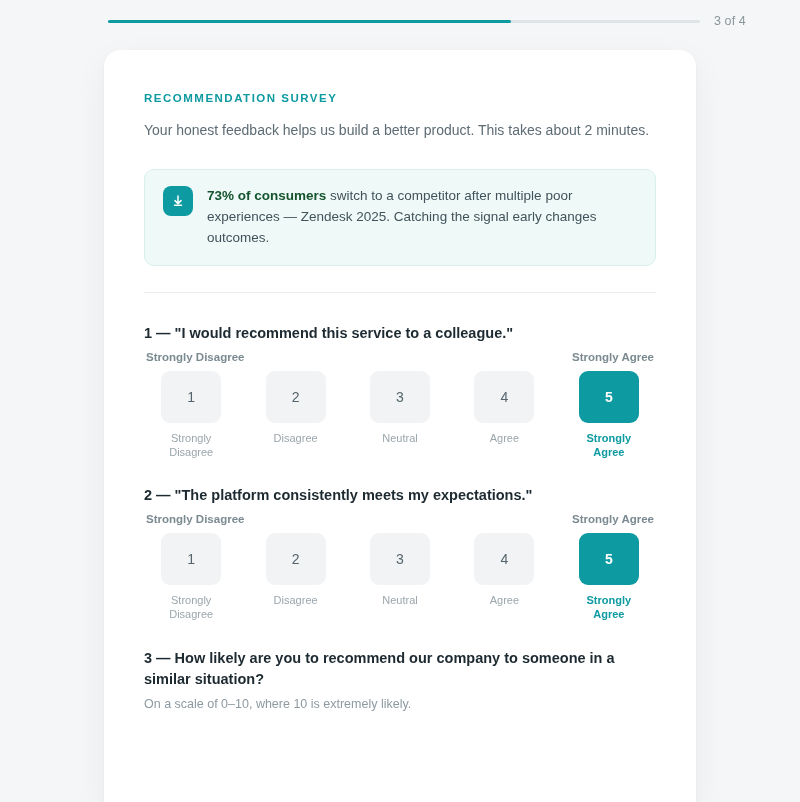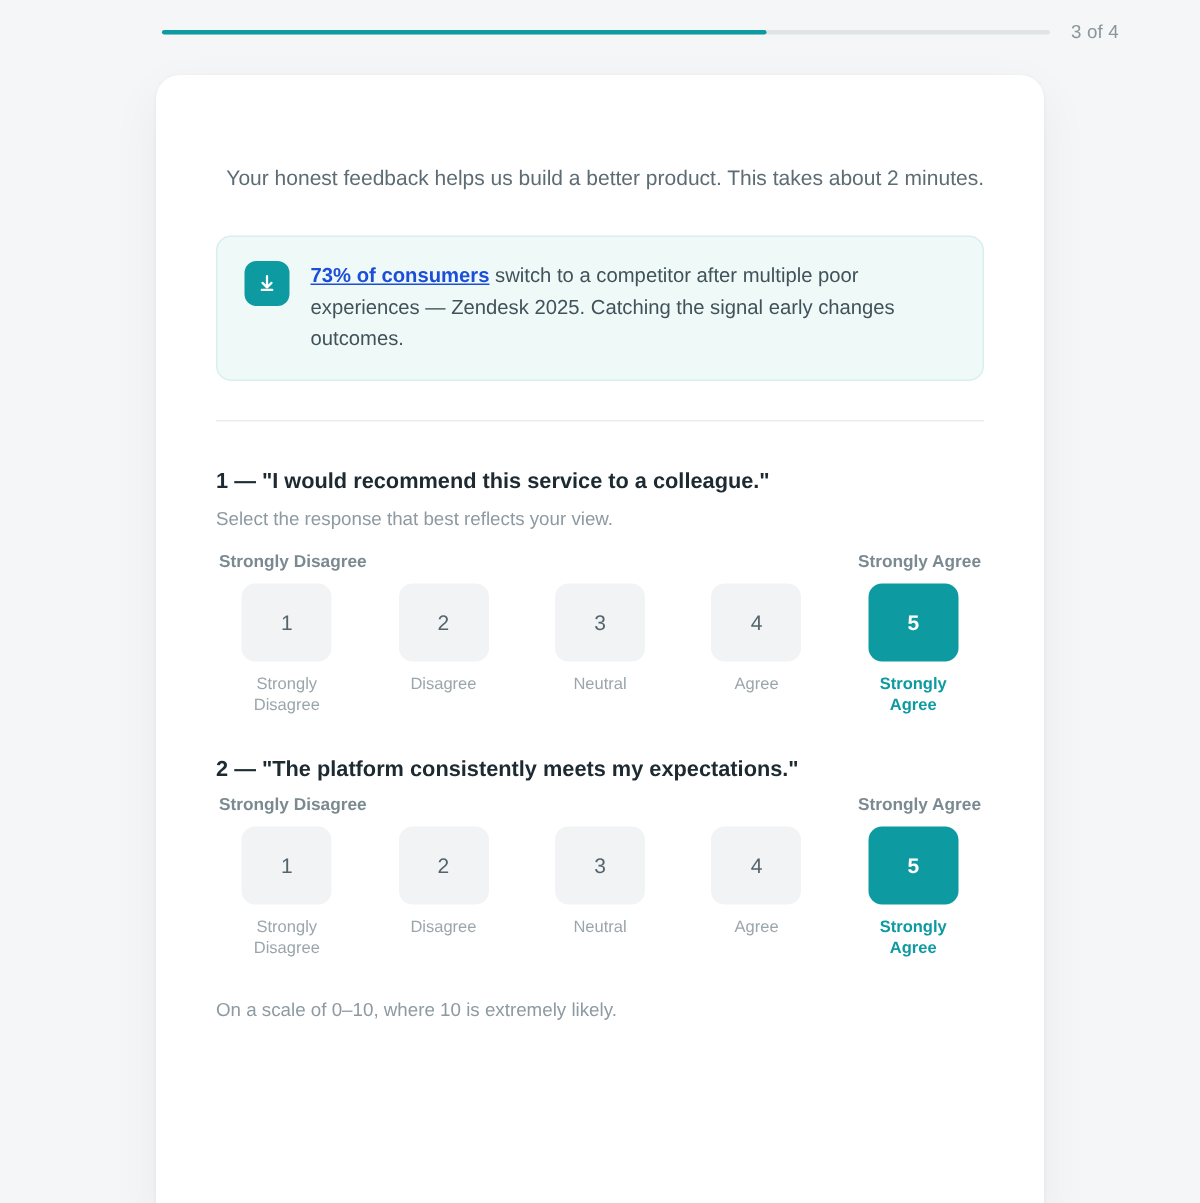--- a/index.html
+++ b/index.html
@@ -73,21 +73,20 @@
     font-weight: bold;
     color: #152026;
     margin: 0 0 12px 0;
     letter-spacing: -.2px;
   }
   .subhead {
     font-size: 14px;
     color: #5d6c74;
     margin: 16px 0 28px 0;
     line-height: 1.5;
-    text-align: right;
   }
 
   
   .callout {
     display: flex;
     gap: 14px;
     align-items: flex-start;
     background: #effaf8;
     border: 1px solid #d8efec;
     border-radius: 10px;
@@ -101,21 +100,21 @@
     background: #0d9aa0;
     display: flex;
     align-items: center;
     justify-content: center;
   }
   .callout-text {
     font-size: 13.5px;
     line-height: 1.55;
     color: #41525b;
   }
-  .callout-text b { color: #1d4ed8; text-decoration: underline; }
+  .callout-text b { color: #14532d; }
 
   .divider {
     height: 1px;
     background: #e8ecee;
     margin: 0 0 30px 0;
   }
 
   
   .question { margin-bottom: 26px; }
   .q-title {
@@ -188,39 +187,39 @@
 
   <div class="progress-row">
     <div class="progress-track">
       <div class="progress-fill" style="width: 68%;"></div>
     </div>
     <div class="progress-label">3 of 4</div>
   </div>
 
   <div class="card">
 
+    <div class="eyebrow">RECOMMENDATION SURVEY</div>
     <p class="subhead">Your honest feedback helps us build a better product. This takes about 2 minutes.</p>
 
     <div class="callout">
       <div class="callout-icon">
         <svg width="14" height="14" viewBox="0 0 14 14" aria-hidden="true">
           <path d="M7 2 L7 9 M4 6.6 L7 9.6 L10 6.6" fill="none" stroke="#ffffff" stroke-width="1.5" stroke-linecap="round" stroke-linejoin="round"></path>
           <path d="M3.5 11.3 L10.5 11.3" fill="none" stroke="#ffffff" stroke-width="1.5" stroke-linecap="round"></path>
         </svg>
       </div>
       <div class="callout-text">
         <b>73% of consumers</b><span> switch to a competitor after multiple poor experiences — Zendesk 2025. Catching the signal early changes outcomes.</span>
       </div>
     </div>
 
     <div class="divider"></div>
 
     <div class="question">
       <div class="q-title">1 — "I would recommend this service to a colleague."</div>
-      <div class="q-help">Select the response that best reflects your view.</div>
       <div class="scale-ends">
         <span>Strongly Disagree</span>
         <span>Strongly Agree</span>
       </div>
       <div class="likert">
         <div class="likert-item">
           <div class="likert-box">1</div>
           <div class="likert-label">Strongly Disagree</div>
         </div>
         <div class="likert-item">
@@ -266,18 +265,19 @@
           <div class="likert-label">Agree</div>
         </div>
         <div class="likert-item selected">
           <div class="likert-box">5</div>
           <div class="likert-label">Strongly Agree</div>
         </div>
       </div>
     </div>
 
     <div class="question">
+      <div class="q-title">3 — How likely are you to recommend our company to someone in a similar situation?</div>
       <div class="q-help">On a scale of 0–10, where 10 is extremely likely.</div>
 
     </div>
 
   </div>
 </div>
 
 </body></html>

